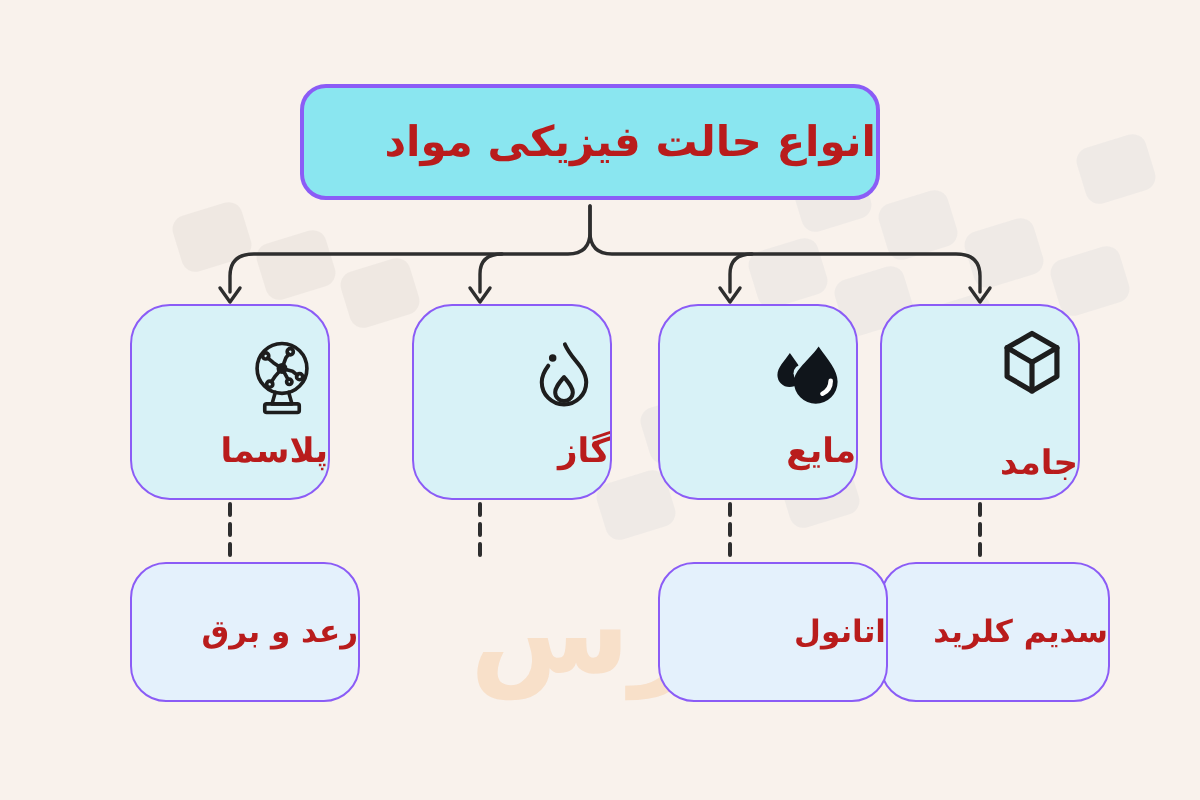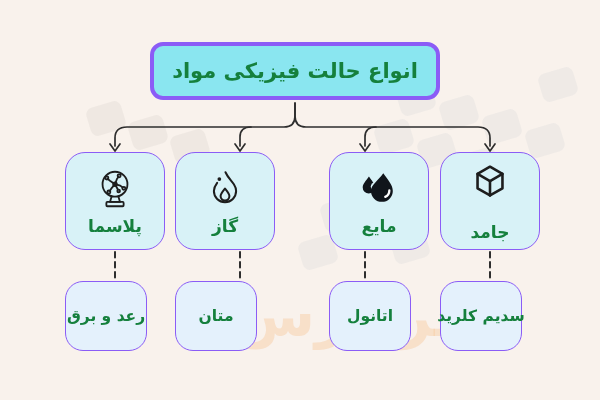--- a/index.html
+++ b/index.html
@@ -36,27 +36,26 @@
     letter-spacing:2px;
     pointer-events:none;
   }
   .connectors{
     position:absolute;left:0;top:0;z-index:2;
     pointer-events:none;
   }
   .node{
     position:absolute;
     box-sizing:border-box;
-    border:4px solid #8b5cf6;
+    border:2px solid #8b5cf6;
     display:flex;
     flex-direction:column;
-    align-items:center;
     justify-content:center;
     z-index:3;
-    color:#15803d;
+    color:#b91c1c;
   }
   .title-box{
     left:150px;top:42px;width:290px;height:58px;
     background:#8ae6f0;
     border-radius:13px;
   }
   .title-box .label{
     font-size:21px;font-weight:bold;
     white-space:nowrap;
   }
@@ -64,29 +63,29 @@
     width:100px;height:98px;
     top:152px;
     background:#d8f2f7;
     border-radius:20px;
     border-width:1.8px;
     gap:4px;
   }
   .state-box .icon{width:46px;height:46px;display:block;}
   .state-box .label{font-size:17px;font-weight:bold;white-space:nowrap;}
   .example-box{
-    width:82px;height:70px;
+    width:115px;height:70px;
     top:281px;
     background:#e4f1fc;
     border-radius:18px;
     border-width:1.8px;
   }
   .example-box .label{font-size:15.5px;font-weight:bold;white-space:nowrap;}
   .col-1{left:65px;}
-  .col-2{left:175px;}
+  .col-2{left:206px;}
   .col-3{left:329px;}
   .col-4{left:440px;gap:16px;}
 </style>
 </head>
 <body>
 
 <div class="canvas">
 
   <div>
     <div class="tile" style="left:398px;top:84px;"></div>
@@ -186,23 +185,20 @@
         <path d="M11,14.5 L24,22 L37,14.5"></path>
         <path d="M24,22 L24,37"></path>
       </g>
     </svg>
     <span class="label">جامد</span>
   </div>
 
   <div class="node example-box col-1">
     <span class="label">رعد و برق</span>
   </div>
-  <div class="node example-box col-2">
-    <span class="label">متان</span>
-  </div>
   <div class="node example-box col-4">
     <span class="label">سدیم کلرید</span>
   </div>
   <div class="node example-box col-3">
     <span class="label">اتانول</span>
   </div>
 
 </div>
 
 </body></html>

